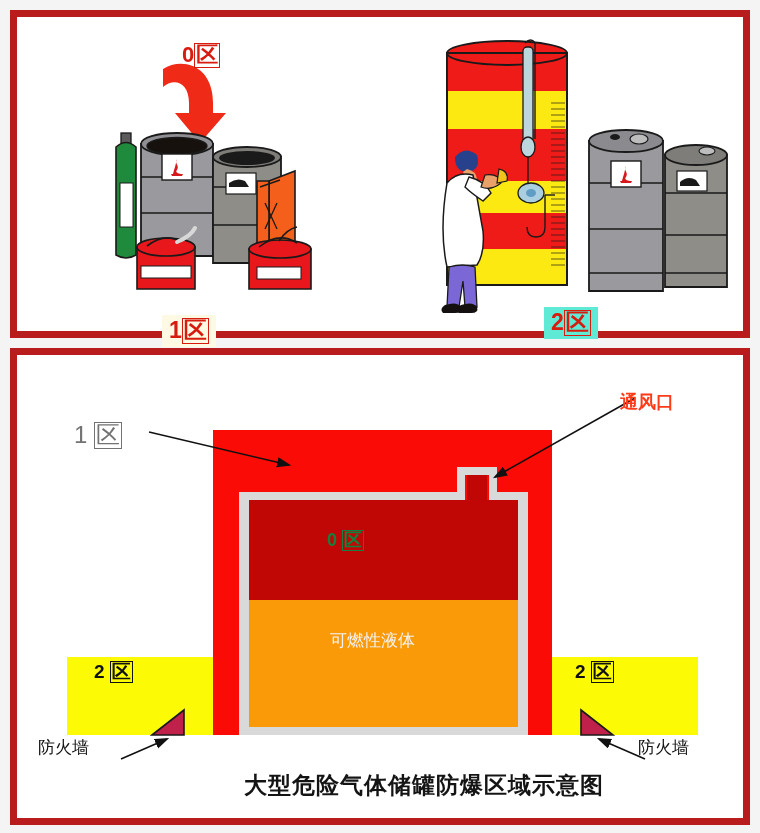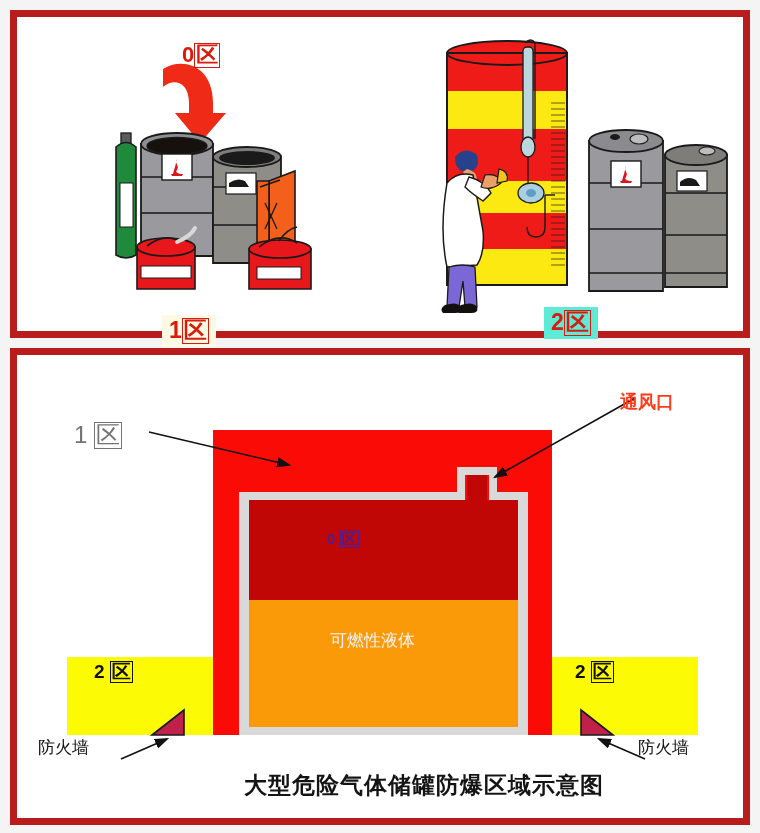--- a/index.html
+++ b/index.html
@@ -53,21 +53,21 @@
     font-family:"Liberation Sans","DejaVu Sans",sans-serif;
   }
   .cjkbox{
     border:1px solid currentColor;
     display:inline-block;
     padding:0 1px 1px 1px;
   }
 
   #lbl-vent{left:620px;top:381px;color:#ff3b1a;font-size:18px;font-weight:bold;margin-top:12px;}
   #lbl-zone1{left:74px;top:422px;color:#737373;font-size:24px;font-weight:normal;}
-  #lbl-zone0{left:327px;top:530px;color:#4c1d95;font-size:15px;font-weight:bold;}
+  #lbl-zone0{left:327px;top:530px;color:#15803d;font-size:18px;font-weight:bold;}
   #lbl-liquid{left:310px;top:632px;color:#f2f2f2;font-size:17px;font-weight:normal;margin-left:20px;}
   #lbl-zone2-left{left:94px;top:661px;color:#111111;font-size:19px;font-weight:bold;}
   #lbl-zone2-right{left:575px;top:661px;color:#111111;font-size:19px;font-weight:bold;}
   #lbl-wall-left{left:38px;top:739px;color:#111111;font-size:17px;font-weight:normal;}
   #lbl-wall-right{left:638px;top:739px;color:#111111;font-size:17px;font-weight:normal;}
 
   #diagram-title{
     position:absolute;left:0;top:770px;width:760px;
     text-align:center;
     font-size:23px;font-weight:bold;color:#141414;

